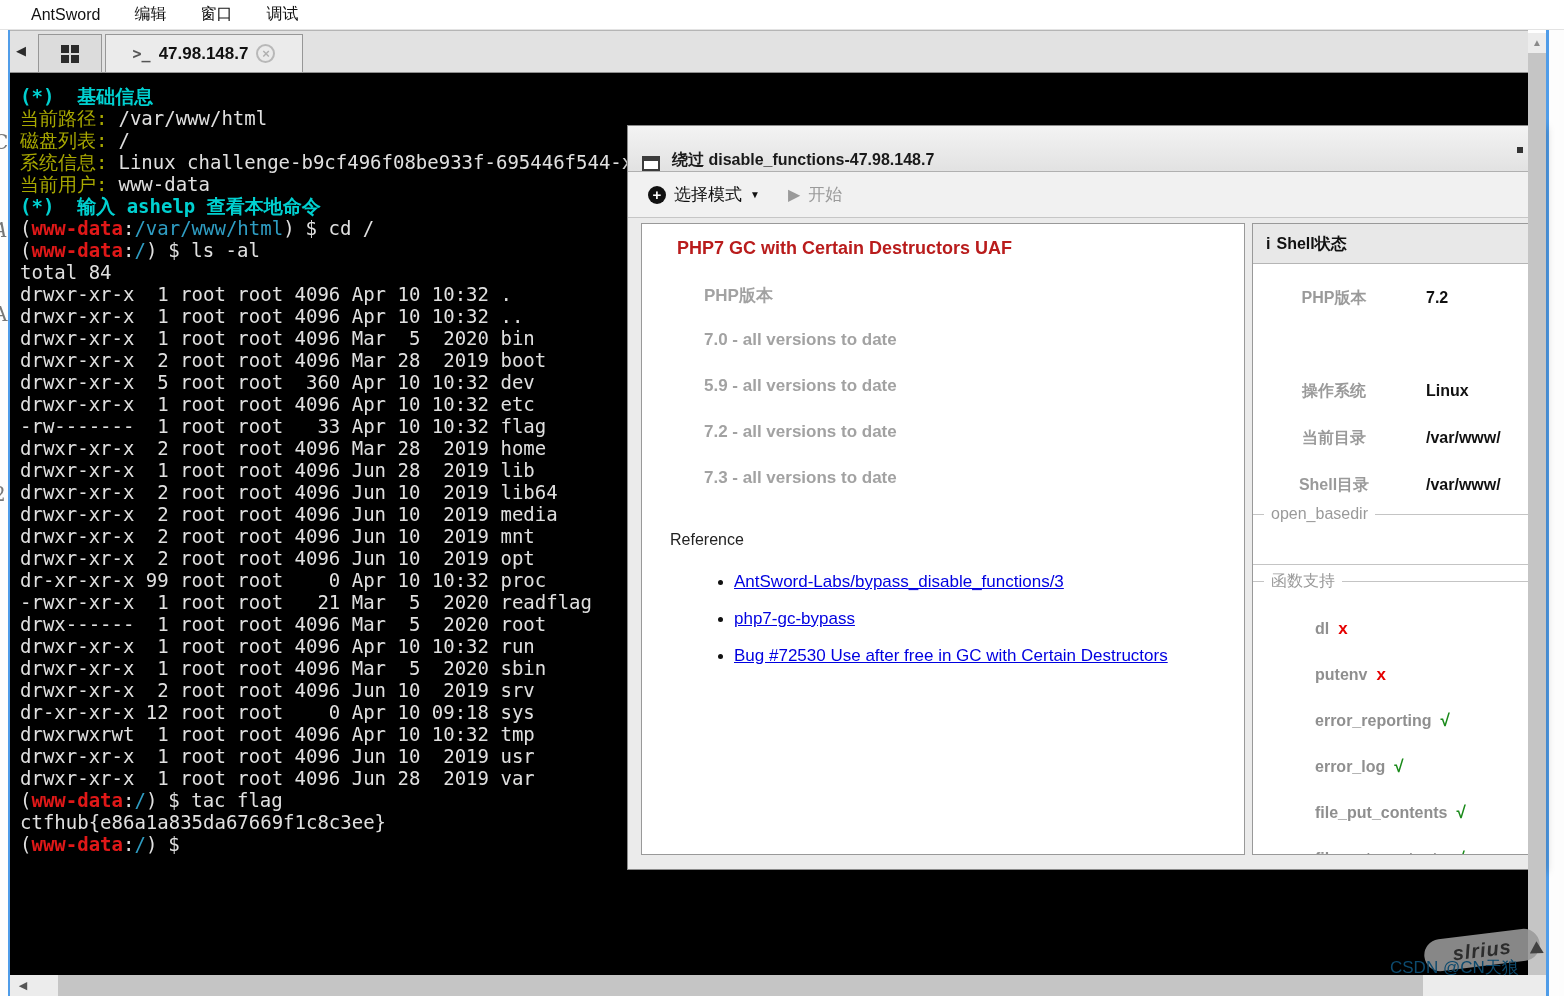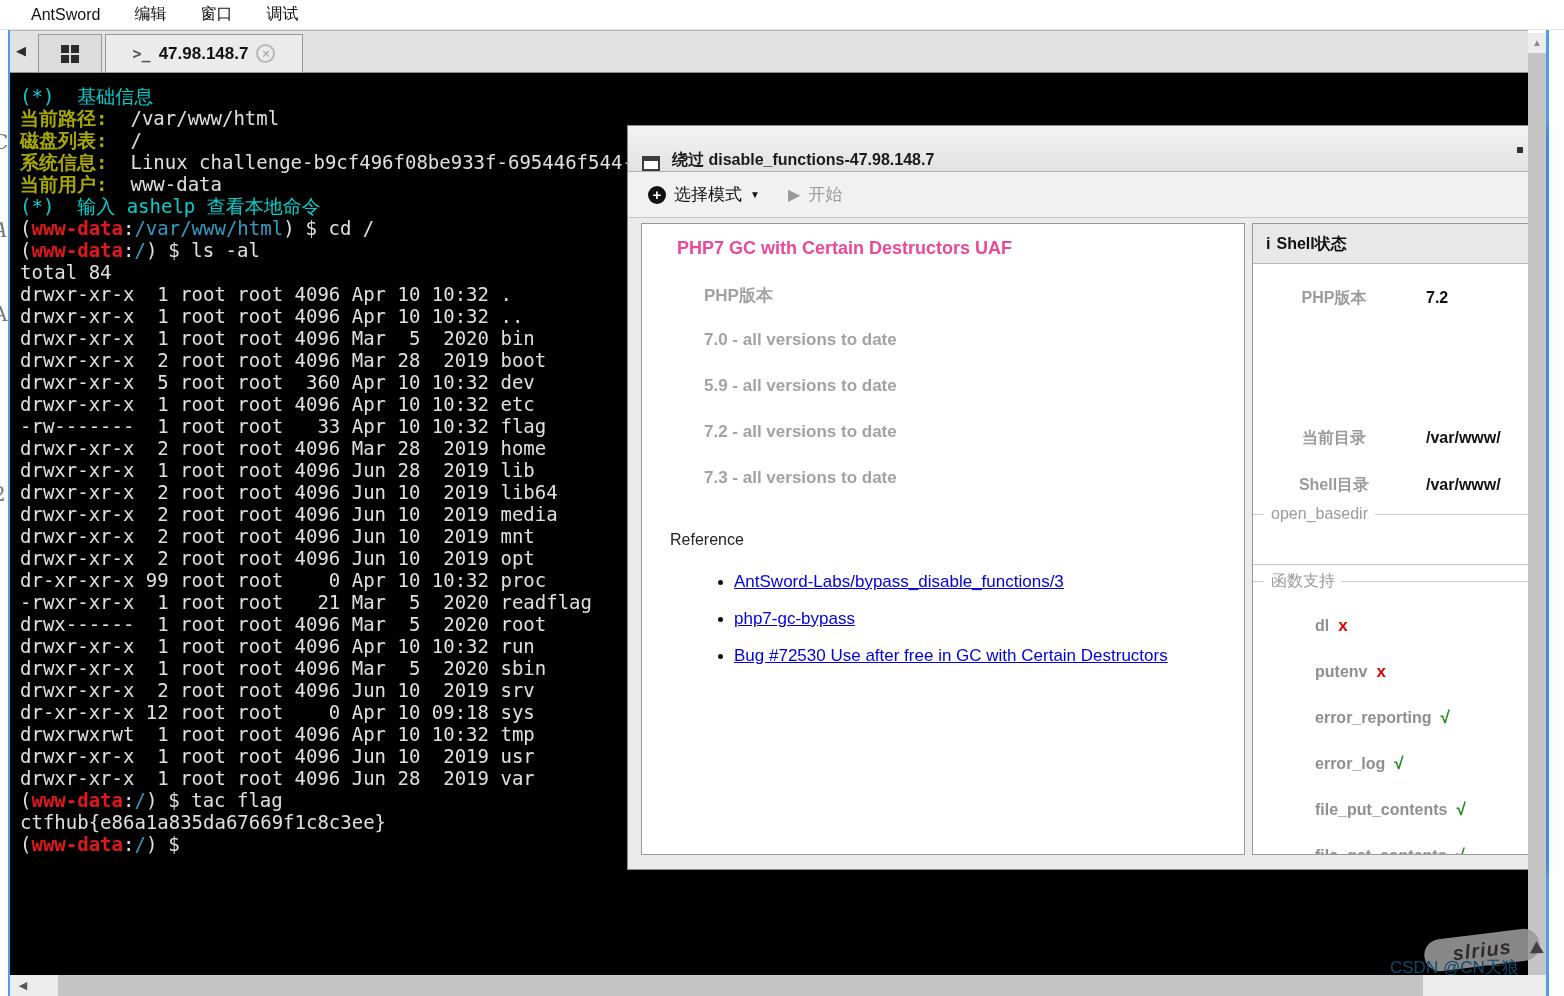--- a/index.html
+++ b/index.html
@@ -41,22 +41,22 @@
   .tab-title{font-size:17px;font-weight:bold;color:#111}
   .tab-close{width:19px;height:19px;border:2px solid #b8b8b8;border-radius:50%;color:#b0b0b0;
     font-size:13px;line-height:15px;text-align:center;font-weight:bold}
 
   
   .terminal{position:absolute;left:10px;top:73px;width:1518px;height:902px;background:#000;
     padding:12px 0 0 10px;font-family:"DejaVu Sans Mono",monospace;font-size:19px;
     color:#e0e0e0;z-index:2}
   .tline{height:22px;line-height:22px;white-space:pre}
   .tlisting{font-family:inherit;font-size:inherit;line-height:22px;color:#e0e0e0}
-  .t-cyan{color:var(--term-cyan);font-weight:normal}
-  .t-olive{color:var(--term-olive);font-weight:bold;margin-right:23px}
+  .t-cyan{color:var(--term-cyan);font-weight:bold}
+  .t-olive{color:var(--term-olive);font-weight:normal;margin-right:11px}
   .t-red{color:var(--term-red);font-weight:bold}
   .t-teal{color:var(--term-teal)}
   .t-cmd{margin-left:11px}
 
   
   .dialog{position:absolute;left:627px;top:125px;width:919px;height:745px;background:#ebebeb;
     border:1px solid #8a8a8a;z-index:20;box-shadow:0 2px 8px rgba(0,0,0,.25)}
   .dlg-titlebar{position:absolute;left:0;top:0;right:0;height:46px;
     background:linear-gradient(#f3f3f3,#e2e2e2);border-bottom:1px solid #b0b0b0;
     display:flex;align-items:flex-end;padding-left:14px;gap:12px}
@@ -67,41 +67,41 @@
     border-bottom:1px solid #c6c6c6;display:flex;align-items:center;gap:28px;padding-left:20px}
   .mode-btn{display:flex;align-items:center;gap:8px;font-size:17px;color:#111;cursor:pointer}
   .plus-icon{width:18px;height:18px;background:#111;color:#fff;border-radius:50%;
     font-size:15px;line-height:18px;text-align:center;font-weight:bold}
   .caret{font-size:10px;color:#111}
   .start-btn{display:flex;align-items:center;gap:8px;font-size:17px;color:#9a9a9a}
   .play-icon{font-size:16px;color:#9a9a9a}
   .dlg-content{position:absolute;left:0;top:92px;right:0;bottom:0;background:#ebebeb}
   .exploit-panel{position:absolute;left:13px;top:5px;width:604px;height:632px;background:#fff;
     border:1px solid #999;overflow:hidden}
-  .exp-title{position:absolute;left:35px;top:14px;font-size:18px;font-weight:bold;color:#ec4899}
+  .exp-title{position:absolute;left:35px;top:14px;font-size:18px;font-weight:bold;color:#b91c1c}
   .exp-sub{position:absolute;left:62px;font-size:17px;font-weight:bold;color:#a2a2a2}
   .ref-label{position:absolute;left:28px;top:307px;font-size:16px;color:#222}
   .ref-list{position:absolute;left:92px;top:348px;list-style:disc;color:#111}
   .ref-list li{margin-bottom:17px;line-height:20px}
   .ref-link{color:var(--link-blue);text-decoration:underline;font-size:17px;cursor:pointer}
   .shell-panel{position:absolute;left:624px;top:5px;width:292px;height:632px;background:#fff;
     border:1px solid #999;overflow:hidden}
   .shell-header{height:40px;background:#e8e8e8;border-bottom:1px solid #b5b5b5;line-height:40px;
     padding-left:13px;font-size:16px;font-weight:bold;color:#111}
   .i-icon{margin-right:6px;font-weight:bold}
   .shell-row{position:absolute;left:0;right:0;height:36px;line-height:36px}
   .s-label{position:absolute;left:0;width:162px;text-align:center;font-size:16px;
     font-weight:bold;color:#9a9a9a}
   .s-value{position:absolute;left:173px;font-size:16px;font-weight:bold;color:#111;white-space:nowrap}
   .legend{position:absolute;left:0;right:8px;display:flex;align-items:center;color:#9a9a9a;font-size:16px}
   .legend .pre{width:11px;height:1px;background:#c4c4c4}
   .legend .txt{padding:0 7px}
   .legend .fill{flex:1;height:1px;background:#c4c4c4}
   .hline{position:absolute;left:0;right:0;height:1px;background:#c4c4c4}
-  .fn-row{position:absolute;left:62px;height:22px;line-height:18px;font-size:16px;font-weight:bold}
+  .fn-row{position:absolute;left:62px;height:22px;line-height:24px;font-size:16px;font-weight:bold}
   .fn-name{color:#8f8f8f}
   .fn-mark{margin-left:9px;font-size:17px}
   .fn-mark.no{color:var(--bad-red)}
   .fn-mark.yes{color:var(--ok-green)}
 
   
   .vscroll{position:absolute;left:1528px;top:33px;width:18px;height:942px;background:#ececec;z-index:30}
   .vs-btn{height:20px;text-align:center;line-height:20px;font-size:10px;color:#8a8a8a;background:#ececec}
   .vs-thumb{position:absolute;left:0;top:20px;bottom:0;width:18px;background:#c5c5c5}
   .hscroll{position:absolute;left:10px;top:975px;width:1536px;height:21px;background:#ececec;z-index:30}
@@ -231,20 +231,24 @@
       </div>
 
       <div class="shell-panel">
         <div class="shell-header">
           <span class="i-icon">i</span><span>Shell状态</span>
         </div>
         <div class="shell-row" style="top:56px">
             <span class="s-label">PHP版本</span>
             <span class="s-value">7.2</span>
           </div>
+        <div class="shell-row" style="top:149px">
+            <span class="s-label">操作系统</span>
+            <span class="s-value">Linux</span>
+          </div>
         <div class="shell-row" style="top:196px">
             <span class="s-label">当前目录</span>
             <span class="s-value">/var/www/</span>
           </div>
         <div class="shell-row" style="top:243px">
             <span class="s-label">Shell目录</span>
             <span class="s-value">/var/www/</span>
           </div>
         <div class="legend" style="top:281px">
             <span class="pre"></span>

